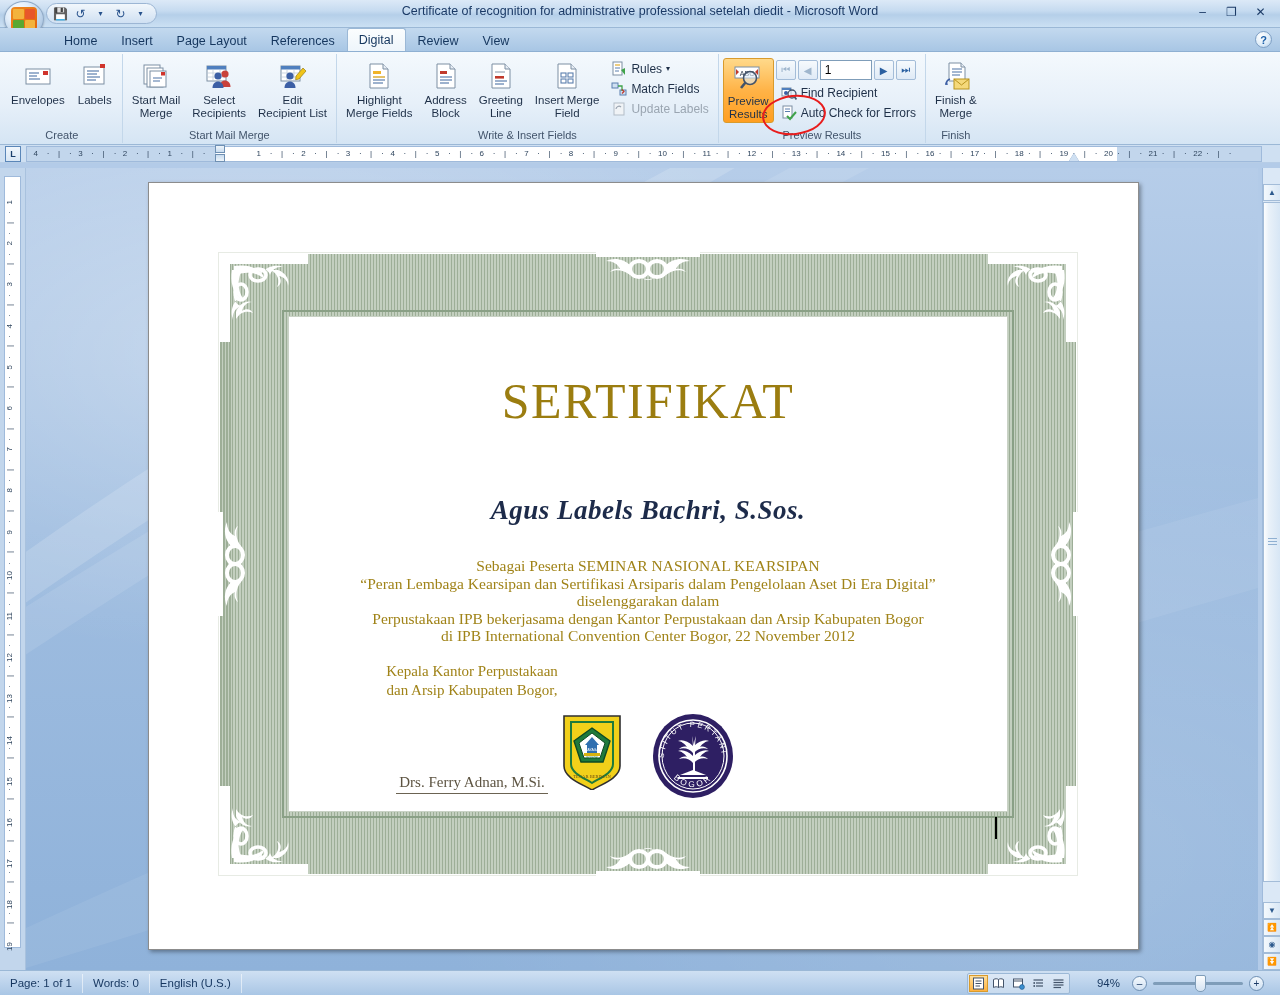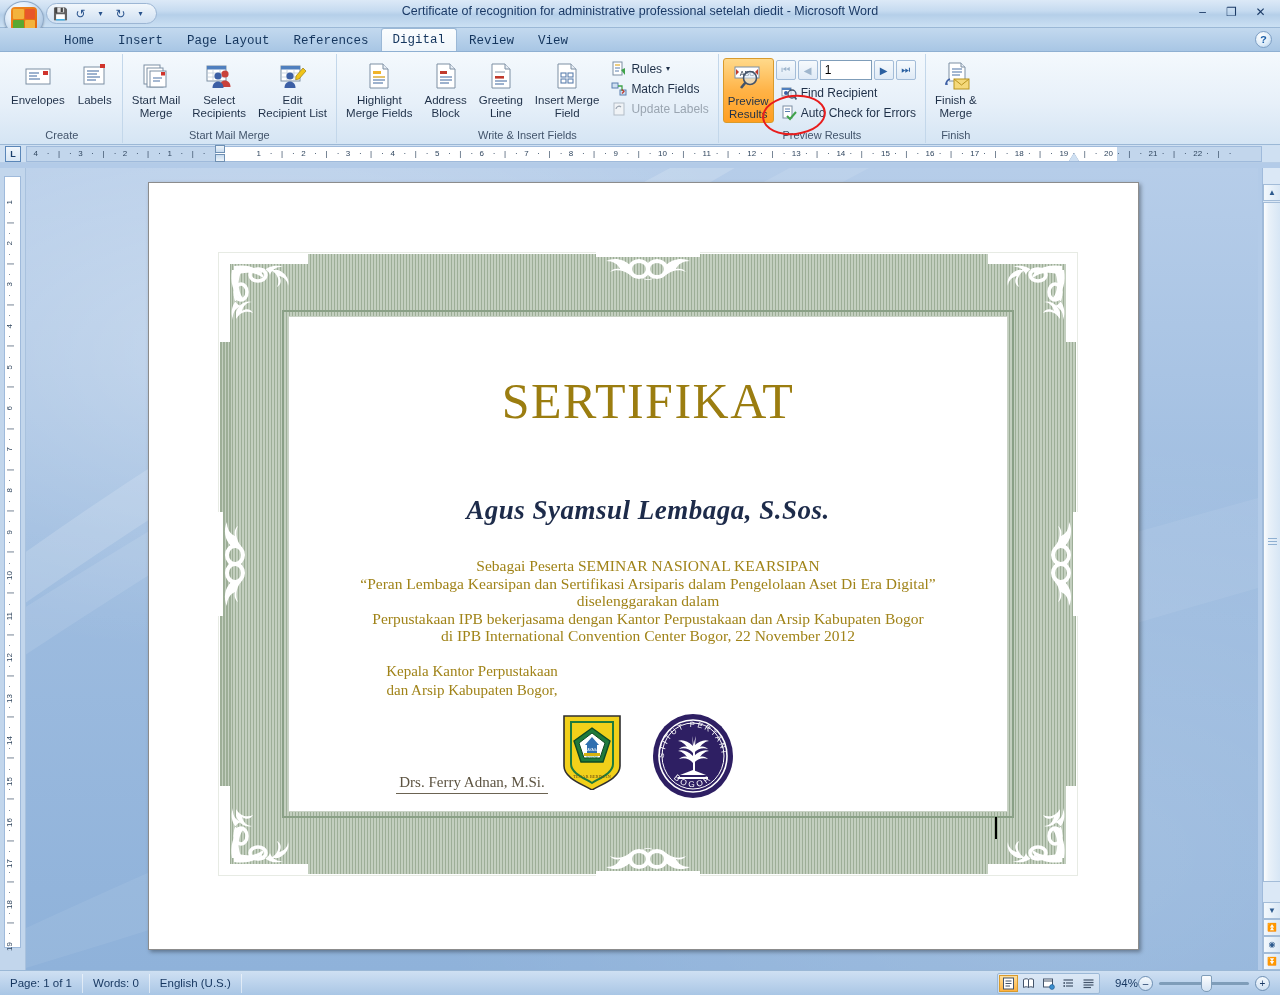--- a/index.html
+++ b/index.html
@@ -40,21 +40,21 @@
     font-size:12.5px; color:#1b3a66;
   }
   .winbtns{position:absolute;right:6px;top:3px;display:flex;gap:2px;}
   .winbtn{width:27px;height:18px;display:flex;align-items:center;justify-content:center;
     font-size:12px;color:#1b3a66;cursor:pointer;}
   
   .tabstrip{
     position:relative; height:24px; width:1280px;
     background:linear-gradient(to bottom,#c3d9ef,#a8c6e4);
     border-bottom:1px solid #8fb0d2;
-    display:flex; align-items:flex-end; padding-left:52px;font-family:Liberation Mono, monospace;
+    display:flex; align-items:flex-end; padding-left:52px;
   }
   .tab{
     height:21px; padding:0 11px; line-height:21px; font-size:12.5px; color:#15365e;
     cursor:pointer; border:1px solid transparent; border-bottom:none;
     border-radius:3px 3px 0 0;
   }
   .tab.active{
     background:linear-gradient(to bottom,#fbfdfe,#eef5fb);
     border-color:#9bb8d6; color:#15365e; height:23px; line-height:23px;
   }
@@ -220,21 +220,21 @@
     background:linear-gradient(to bottom,#eff6fc,#d2e2f3);border:1px solid #a3bcd8;cursor:pointer;}
   
   .statusbar{
     position:absolute; left:0; bottom:0; width:1280px; height:25px;
     background:linear-gradient(to bottom,#cfe0f2 0%,#bcd3ec 50%,#a9c6e5 100%);
     border-top:1px solid #9bb8d6;
     display:flex; align-items:center; font-size:11.5px; color:#16365f;
   }
   .sb-item{ padding:0 10px; height:19px; line-height:19px; cursor:pointer;
     border-right:1px solid rgba(255,255,255,.55);}
-  .sb-right{ margin-left:auto; display:flex; align-items:center; gap:0; padding-right:10px;}
+  .sb-right{ margin-left:auto; display:flex; align-items:center; gap:12px; padding-right:16px;}
   .viewbtns{ display:flex; align-items:center; gap:1px; background:rgba(255,255,255,.35);
     border:1px solid #9bb8d6; border-radius:2px; padding:1px; margin-right:8px;}
   .vbtn{ width:19px;height:17px;display:flex;align-items:center;justify-content:center;
     cursor:pointer; border:1px solid transparent;}
   .vbtn.active{ background:linear-gradient(to bottom,#ffdf9c,#ffb23f); border-color:#d99b2c;}
   .zoomslider{ display:flex; align-items:center; gap:6px;}
   .zs-track{ width:90px; height:3px; background:#7f9db9; position:relative; border-radius:2px;}
   .zs-thumb{ position:absolute; left:42px; top:-7px; width:11px;height:17px;
     background:linear-gradient(to bottom,#fcfdfe,#d4e3f3); border:1px solid #7f9db9; border-radius:2px 2px 5px 5px;
     cursor:pointer;}
@@ -827,21 +827,21 @@
         <ellipse cx="18" cy="43" rx="8" ry="9" fill="none" stroke="#ffffff" stroke-width="4"></ellipse>
         <ellipse cx="18" cy="61" rx="8" ry="9" fill="none" stroke="#ffffff" stroke-width="4"></ellipse>
         <path d="M14 34c-6-6-8-16-4-24 0 7 3 12 8 14-1-4 0-8 3-10-3 6-2 14 3 20z" fill="#ffffff"></path>
         <path d="M14 70c-6 6-8 16-4 24 0-7 3-12 8-14-1 4 0 8 3 10-3-6-2-14 3-20z" fill="#ffffff"></path>
       </svg>
 
       <div class="cert-inner-line"></div>
       <div class="cert-white">
         <div class="cert-body">
           <div class="c-title">SERTIFIKAT</div>
-          <div class="c-name">Agus Syamsul Lembaga, S.Sos.</div>
+          <div class="c-name">Agus Labels Bachri, S.Sos.</div>
           <div class="c-para">
             <div>Sebagai Peserta SEMINAR NASIONAL KEARSIPAN</div>
             <div>“Peran Lembaga Kearsipan dan Sertifikasi Arsiparis dalam Pengelolaan Aset Di Era Digital”</div>
             <div>diselenggarakan dalam</div>
             <div>Perpustakaan IPB bekerjasama dengan Kantor Perpustakaan dan Arsip Kabupaten Bogor</div>
             <div>di IPB International Convention Center Bogor,  22 November 2012</div>
           </div>
 
           <div class="c-sig-left">
             <div>Kepala Kantor Perpustakaan</div>

